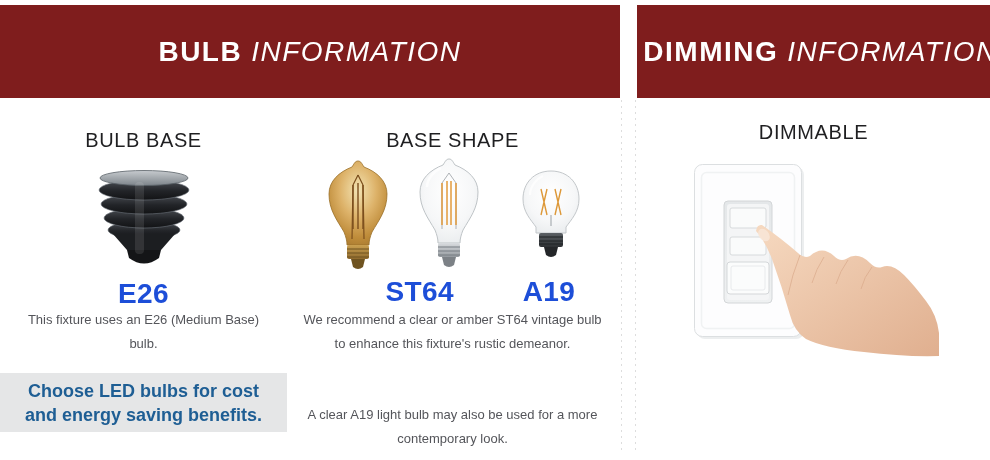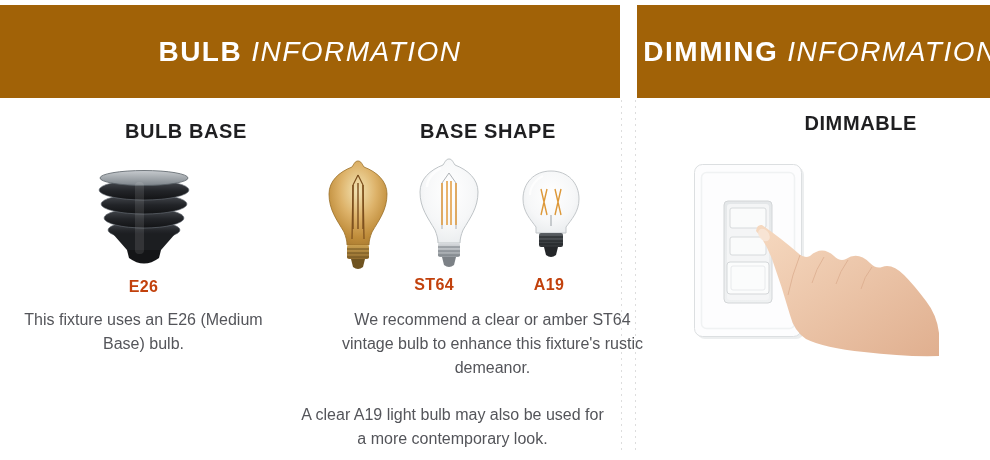--- a/index.html
+++ b/index.html
@@ -2,46 +2,46 @@
 <html><head>
 <meta charset="utf-8">
 <style>
   html,body{margin:0;padding:0;background:#ffffff;}
   .canvas{
     position:relative;width:990px;height:460px;background:#ffffff;overflow:hidden;
     font-family:"Liberation Sans",sans-serif;color:#54555a;
   }
   
   .hdr{
-    position:absolute;top:5px;height:93px;background:#a16207;color:#ffffff;
+    position:absolute;top:5px;height:93px;background:#7f1d1d;color:#ffffff;
     display:flex;align-items:center;justify-content:center;
     font-size:28px;letter-spacing:1.5px;
   }
   .hdr-left{left:0;width:620px;}
   .hdr-right{left:637px;width:367px;}
   .hdr-bold{font-weight:700;margin-right:9px;}
   .hdr-rest{font-weight:400;font-style:italic;}
   
   .vdiv{
     position:absolute;top:100px;height:352px;width:1px;
     background:repeating-linear-gradient(to bottom,#dddddd 0 2px,transparent 2px 6px);
   }
   .vdiv-a{left:621px;}
   .vdiv-b{left:635px;}
   
   .col-heading{
-    position:absolute;text-align:right;font-weight:700;font-size:20px;
-    letter-spacing:.6px;color:#1f1f21;
+    position:absolute;text-align:center;font-weight:400;font-size:20px;
+    letter-spacing:.6px;color:#1f1f21;margin-top:9px;
   }
   .bulb-label{
-    position:absolute;text-align:center;font-weight:700;font-size:16px;
-    letter-spacing:.4px;color:#c2410c;
+    position:absolute;text-align:center;font-weight:700;font-size:28px;
+    letter-spacing:.4px;color:#1d4ed8;
   }
   .body-text{
-    position:absolute;text-align:center;font-size:16px;line-height:24px;color:#54555a;
+    position:absolute;text-align:center;font-size:13px;line-height:24px;color:#54555a;
   }
   .note-box{
     position:absolute;left:0;top:373px;width:287px;height:59px;background:#e5e6e7;
     display:flex;align-items:center;justify-content:center;
   }
   .note-text{
     width:262px;text-align:center;font-weight:700;font-size:18px;line-height:24px;color:#1e5e94;
   }
   .art{position:absolute;}
 </style>
@@ -83,20 +83,23 @@
     <ellipse cx="49" cy="10" rx="44" ry="7.5" fill="url(#eTop)" stroke="#585f66" stroke-width=".8"></ellipse>
     <path d="M18,66 L80,66 L66,82 L32,82 Z" fill="#1c1e21"></path>
     <path d="M32,82 L66,82 L64,90 Q49,101 34,90 Z" fill="#141517"></path>
     <rect x="40" y="14" width="9" height="72" rx="4" fill="#ffffff" opacity="0.10"></rect>
   </svg>
 
   <div class="bulb-label" style="left:40px;top:278px;width:207px;">E26</div>
 
   <div class="body-text" style="left:18px;top:308px;width:251px;">This fixture uses an E26 (Medium Base) bulb.</div>
 
+  <div class="note-box">
+    <div class="note-text">Choose LED bulbs for cost and energy saving benefits.</div>
+  </div>
 
   <div class="col-heading" style="left:349px;top:120px;width:207px;">BASE SHAPE</div>
 
   <svg class="art" style="left:323px;top:159px;" width="70" height="114" viewBox="0 0 70 114">
     <defs>
       <radialGradient id="amber" cx="50%" cy="35%" r="70%">
         <stop offset="0" stop-color="#f3e4b4"></stop>
           <stop offset=".45" stop-color="#ddb269"></stop>
         <stop offset=".8" stop-color="#bf8c3a"></stop>
           <stop offset="1" stop-color="#a87a30"></stop>
@@ -155,21 +158,21 @@
     </g>
     <path d="M31,46 L31,57" stroke="#9aa0a5" stroke-width="1" fill="none"></path>
     <rect x="19" y="64" width="24" height="14" rx="2" fill="url(#darkBase)"></rect>
     <path d="M19,68 h24 M19,72 h24 M19,75 h24" stroke="#1f2224" stroke-width="1"></path>
     <path d="M24,78 L38,78 L36,86 Q31,90 26,86 Z" fill="#242629"></path>
   </svg>
 
   <div class="bulb-label" style="left:354px;top:276px;width:100px;text-align:right;">ST64</div>
   <div class="bulb-label" style="left:499px;top:276px;width:100px;">A19</div>
 
-  <div class="body-text" style="left:300px;top:308px;width:305px;margin-left:40px;">We recommend a clear or amber ST64 vintage bulb to enhance this fixture's rustic demeanor.</div>
+  <div class="body-text" style="left:300px;top:308px;width:305px;">We recommend a clear or amber ST64 vintage bulb to enhance this fixture's rustic demeanor.</div>
   <div class="body-text" style="left:296px;top:382px;width:313px;margin-top:21px;">A clear A19 light bulb may also be used for a more contemporary look.</div>
 
   <div class="col-heading" style="left:710px;top:112px;width:207px;">DIMMABLE</div>
 
   <svg class="art" style="left:694px;top:163px;" width="247" height="195" viewBox="0 0 247 195">
     <defs>
       <linearGradient id="skin" x1="0" y1="0" x2="1" y2="1">
         <stop offset="0" stop-color="#f6d9c0"></stop>
           <stop offset="1" stop-color="#e0af8f"></stop>
       </linearGradient>

